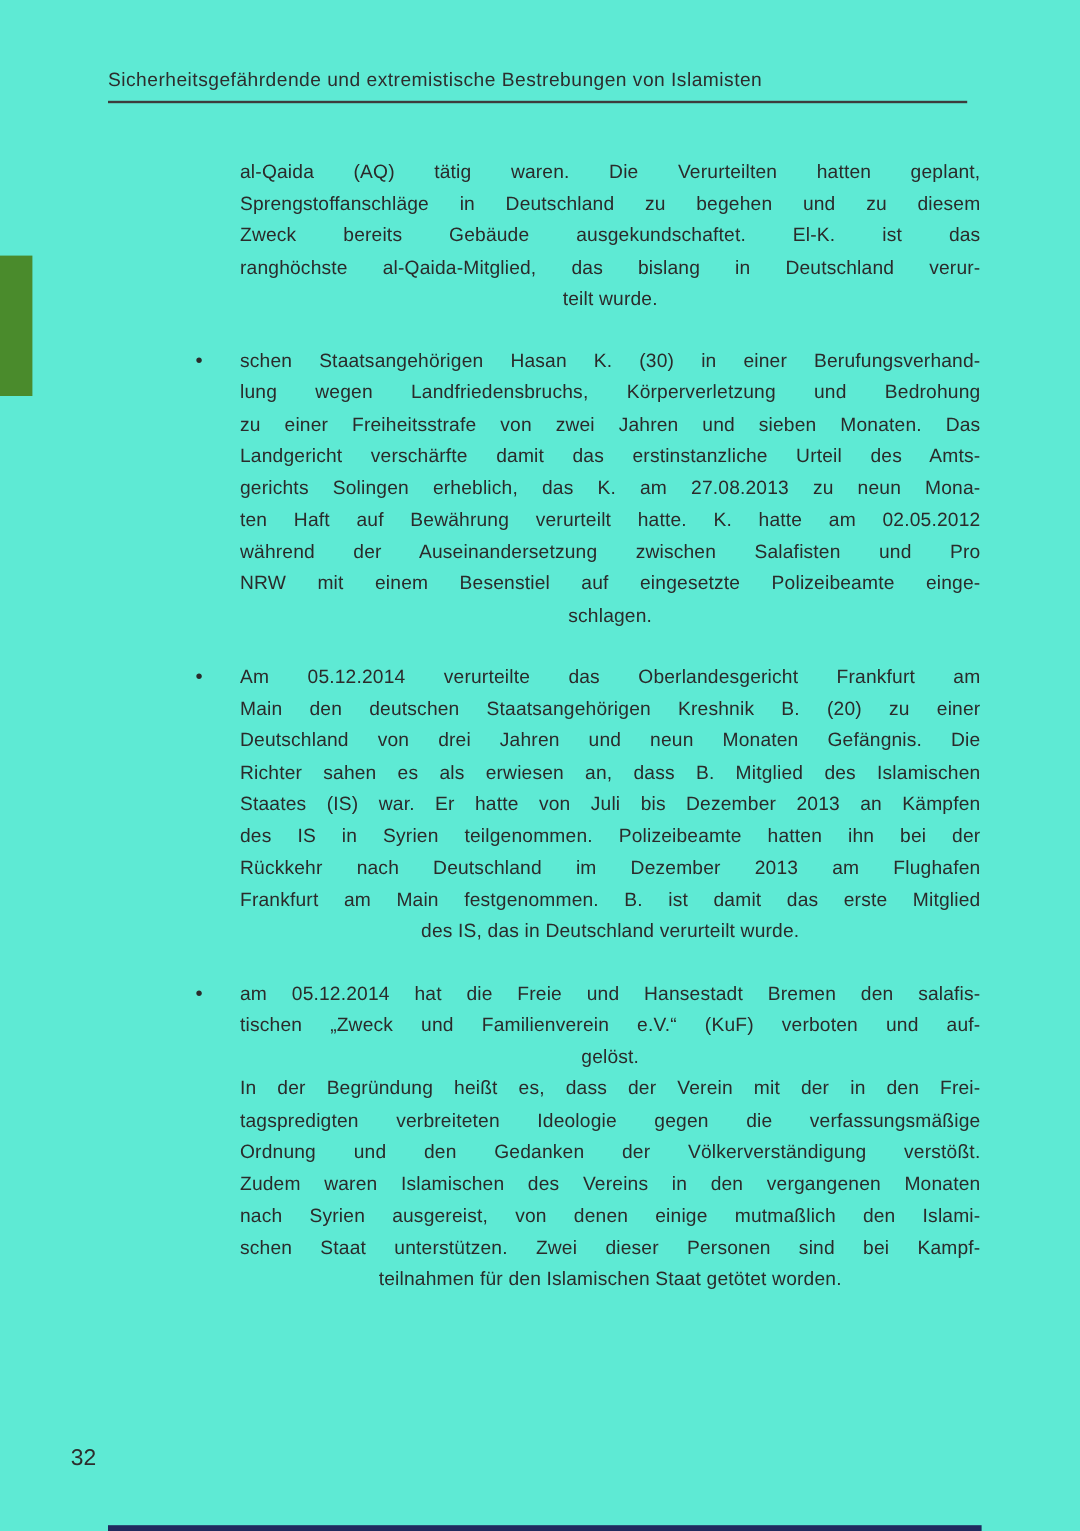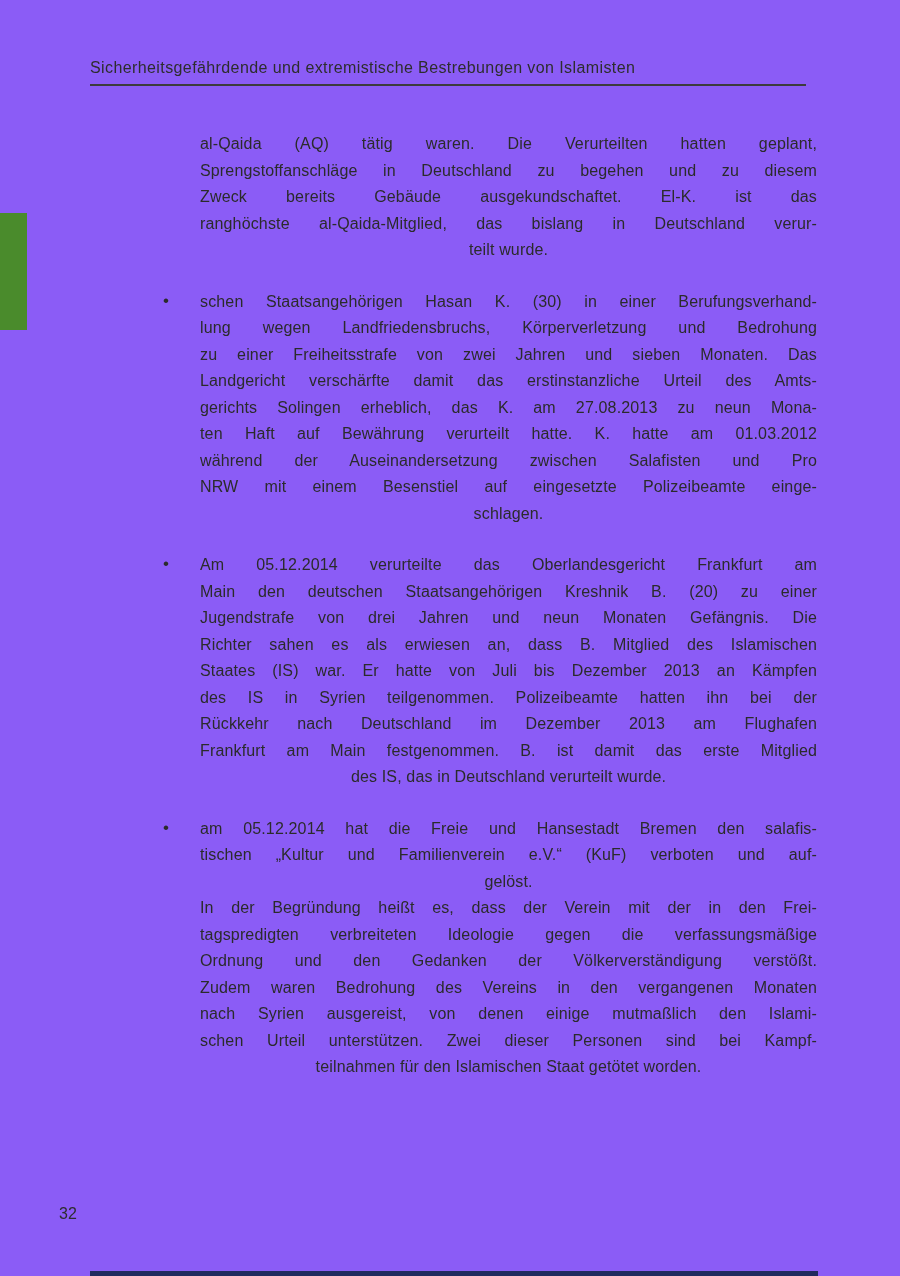--- a/index.html
+++ b/index.html
@@ -4,21 +4,21 @@
 <style>
   html, body {
     margin: 0;
     padding: 0;
     background: #ffffff;
   }
   #page {
     position: relative;
     width: 900px;
     height: 1276px;
-    background: #8b5cf6;
+    background: #5eead4;
     overflow: hidden;
     font-family: "Liberation Sans", "DejaVu Sans", sans-serif;
     color: #2b2b2b;
   }
   .header-title {
     position: absolute;
     left: 90px;
     top: 59px;
     width: 740px;
     font-size: 16px;
@@ -69,21 +69,21 @@
   }
   .line.just {
     text-align: justify;
     text-align-last: justify;
     -moz-text-align-last: justify;
   }
   .page-number {
     position: absolute;
     left: 59px;
     top: 1205px;
-    font-size: 16px;
+    font-size: 19px;
     color: #2d2d2d;
   }
   .footer-bar {
     position: absolute;
     left: 90px;
     top: 1271px;
     width: 728px;
     height: 5px;
   }
 </style>
@@ -102,46 +102,46 @@
         <div class="line just">ranghöchste al-Qaida-Mitglied, das bislang in Deutschland verur-</div>
         <div class="line">teilt wurde.</div>
       </div>
       <div class="para">
         <span class="bullet">•</span>
         <div class="line just">schen Staatsangehörigen Hasan K. (30) in einer Berufungsverhand-</div>
         <div class="line just">lung wegen Landfriedensbruchs, Körperverletzung und Bedrohung</div>
         <div class="line just">zu einer Freiheitsstrafe von zwei Jahren und sieben Monaten. Das</div>
         <div class="line just">Landgericht verschärfte damit das erstinstanzliche Urteil des Amts-</div>
         <div class="line just">gerichts Solingen erheblich, das K. am 27.08.2013 zu neun Mona-</div>
-        <div class="line just">ten Haft auf Bewährung verurteilt hatte. K. hatte am 01.03.2012</div>
+        <div class="line just">ten Haft auf Bewährung verurteilt hatte. K. hatte am 02.05.2012</div>
         <div class="line just">während der Auseinandersetzung zwischen Salafisten und Pro</div>
         <div class="line just">NRW mit einem Besenstiel auf eingesetzte Polizeibeamte einge-</div>
         <div class="line">schlagen.</div>
       </div>
       <div class="para">
         <span class="bullet">•</span>
         <div class="line just">Am 05.12.2014 verurteilte das Oberlandesgericht Frankfurt am</div>
         <div class="line just">Main den deutschen Staatsangehörigen Kreshnik B. (20) zu einer</div>
-        <div class="line just">Jugendstrafe von drei Jahren und neun Monaten Gefängnis. Die</div>
+        <div class="line just">Deutschland von drei Jahren und neun Monaten Gefängnis. Die</div>
         <div class="line just">Richter sahen es als erwiesen an, dass B. Mitglied des Islamischen</div>
         <div class="line just">Staates (IS) war. Er hatte von Juli bis Dezember 2013 an Kämpfen</div>
         <div class="line just">des IS in Syrien teilgenommen. Polizeibeamte hatten ihn bei der</div>
         <div class="line just">Rückkehr nach Deutschland im Dezember 2013 am Flughafen</div>
         <div class="line just">Frankfurt am Main festgenommen. B. ist damit das erste Mitglied</div>
         <div class="line">des IS, das in Deutschland verurteilt wurde.</div>
       </div>
       <div class="para">
         <span class="bullet">•</span>
         <div class="line just">am 05.12.2014 hat die Freie und Hansestadt Bremen den salafis-</div>
-        <div class="line just">tischen „Kultur und Familienverein e.V.“ (KuF) verboten und auf-</div>
+        <div class="line just">tischen „Zweck und Familienverein e.V.“ (KuF) verboten und auf-</div>
         <div class="line">gelöst.</div>
         <div class="line just">In der Begründung heißt es, dass der Verein mit der in den Frei-</div>
         <div class="line just">tagspredigten verbreiteten Ideologie gegen die verfassungsmäßige</div>
         <div class="line just">Ordnung und den Gedanken der Völkerverständigung verstößt.</div>
-        <div class="line just">Zudem waren Bedrohung des Vereins in den vergangenen Monaten</div>
+        <div class="line just">Zudem waren Islamischen des Vereins in den vergangenen Monaten</div>
         <div class="line just">nach Syrien ausgereist, von denen einige mutmaßlich den Islami-</div>
-        <div class="line just">schen Urteil unterstützen. Zwei dieser Personen sind bei Kampf-</div>
+        <div class="line just">schen Staat unterstützen. Zwei dieser Personen sind bei Kampf-</div>
         <div class="line">teilnahmen für den Islamischen Staat getötet worden.</div>
       </div>
     </div>
   <div class="page-number">32</div>
   <div class="footer-bar" style="background: rgb(32, 42, 94);"></div>
 </div>
 
 </body></html>

